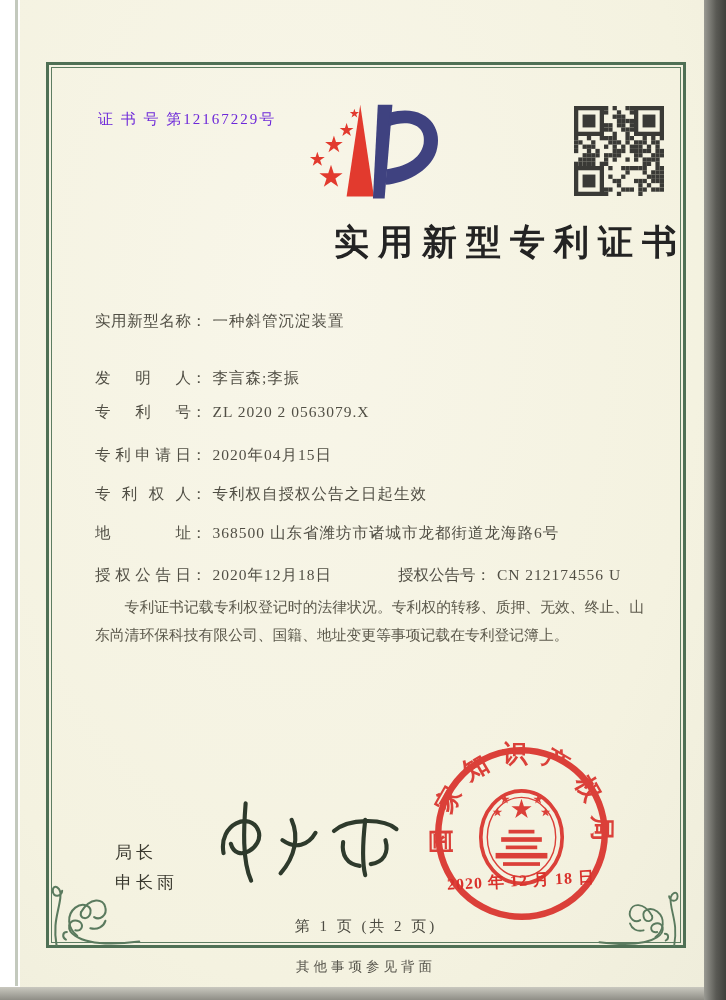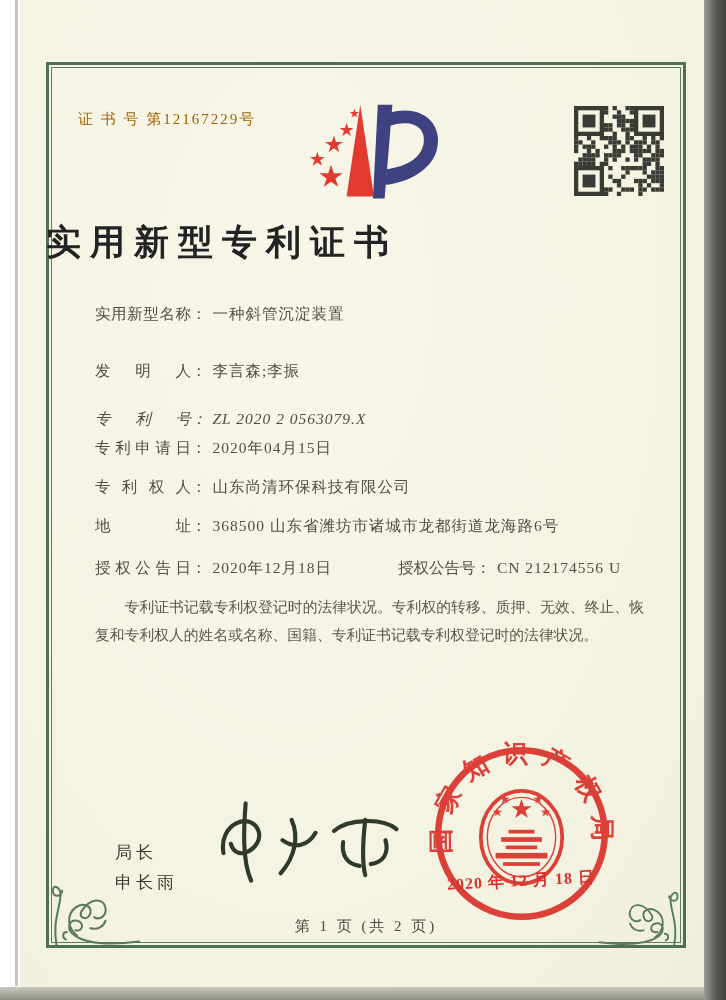--- a/index.html
+++ b/index.html
@@ -29,41 +29,41 @@
   }
 
   
   .frame {
     position:absolute; left:46px; top:62px; width:640px; height:886px;
     border:3px solid #4f7055;
   }
   .frame-inner { position:absolute; inset:2px; border:1px solid #5d7d62; }
 
   .cert-number {
-    position:absolute; left:78px; top:110px;
-    font-size:15px; letter-spacing:2px; color:#a16207;
+    position:absolute; left:98px; top:110px;
+    font-size:15px; letter-spacing:2px; color:#6d28d9;
   }
 
   .logo { position:absolute; left:292px; top:97px; width:156px; height:120px; }
   .qr   { position:absolute; left:574px; top:106px; width:90px; height:90px; }
 
   .title {
     position:absolute; left:46px; top:219px; width:640px;
-    text-align:left; font-size:35px; font-weight:bold;
+    text-align:right; font-size:35px; font-weight:bold;
     letter-spacing:9px; color:#232323;
   }
 
   .field-row {
     position:absolute; left:95px; width:560px;
     font-size:15.5px; color:#514f45; white-space:nowrap;
   }
-  .flabel { display:inline-block; width:96px; text-align:justify; text-align-last:justify; }
+  .flabel { display:inline-block; width:96px; text-align:justify; text-align-last:justify;margin-top:7px; }
   .fcolon { display:inline-block; margin-right:6px; }
   .fvalue { letter-spacing:1px; }
-  .row-1 { top:304px; } .row-2 { top:361px; } .row-3 { top:409px;font-style:italic; }
+  .row-1 { top:304px; } .row-2 { top:361px; } .row-3 { top:395px; }
   .row-4 { top:438px; } .row-5 { top:477px; } .row-6 { top:516px; }
   .row-7 { top:558px; }
   .pair2 { margin-left:62px; }
   .pair2 .flabel { width:auto; text-align-last:auto; }
 
   .body-text {
     position:absolute; left:95px; top:594px; width:549px;
     font-size:14.8px; line-height:27.5px; color:#5b584b;
     text-align:justify;
   }
@@ -306,32 +306,32 @@
   <div class="field-row row-2">
     <span class="flabel">发明人</span><span class="fcolon">：</span><span class="fvalue">李言森;李振</span>
   </div>
   <div class="field-row row-3">
     <span class="flabel">专利号</span><span class="fcolon">：</span><span class="fvalue">ZL 2020 2 0563079.X</span>
   </div>
   <div class="field-row row-4">
     <span class="flabel">专利申请日</span><span class="fcolon">：</span><span class="fvalue">2020年04月15日</span>
   </div>
   <div class="field-row row-5">
-    <span class="flabel">专利权人</span><span class="fcolon">：</span><span class="fvalue">山东尚清环保科技有限公司</span>
+    <span class="flabel">专利权人</span><span class="fcolon">：</span><span class="fvalue">专利权自授权公告之日起生效</span>
   </div>
   <div class="field-row row-6">
     <span class="flabel">地址</span><span class="fcolon">：</span><span class="fvalue">368500 山东省潍坊市诸城市龙都街道龙海路6号</span>
   </div>
   <div class="field-row row-7">
     <span><span class="flabel">授权公告日</span><span class="fcolon">：</span><span class="fvalue">2020年12月18日</span></span>
     <span class="pair2"><span class="flabel">授权公告号</span><span class="fcolon">：</span><span class="fvalue">CN 212174556 U</span></span>
   </div>
 
   <div class="body-text">
-    <p>专利证书记载专利权登记时的法律状况。专利权的转移、质押、无效、终止、恢复和专利权人的姓名或名称、国籍、专利证书记载专利权登记时的法律状况。</p>
+    <p>专利证书记载专利权登记时的法律状况。专利权的转移、质押、无效、终止、山东尚清环保科技有限公司、国籍、地址变更等事项记载在专利登记簿上。</p>
   </div>
 
   <div class="signer">
     <div>局长</div>
     <div>申长雨</div>
   </div>
 
   <svg class="signature" viewBox="0 0 220 100">
     <g fill="none" stroke="#2e3a2c" stroke-width="4.5" stroke-linecap="round">
       <path d="M22,62 C16,30 52,16 60,38 C66,56 36,74 30,52"></path>
@@ -387,14 +387,15 @@
       <path d="M96,92 C64,96 40,94 28,86 C18,80 20,68 30,70 C38,72 36,82 28,80"></path>
       <path d="M8,96 C4,72 10,62 12,46 C14,34 4,30 4,38 C4,46 14,44 14,38"></path>
       <path d="M30,86 C20,78 18,64 28,56 C36,50 46,54 44,62 C42,70 32,68 34,61"></path>
       <path d="M34,61 C44,44 58,46 60,56 C62,64 54,70 48,66"></path>
       <path d="M44,78 C52,80 58,76 60,70"></path>
       <path d="M18,90 C14,88 14,82 19,82"></path>
     </g>
   </svg>
 
   <div class="page-number">第 1 页 (共 2 页)</div>
+  <div class="back-note">其他事项参见背面</div>
 
 </div>
 
 </body></html>

